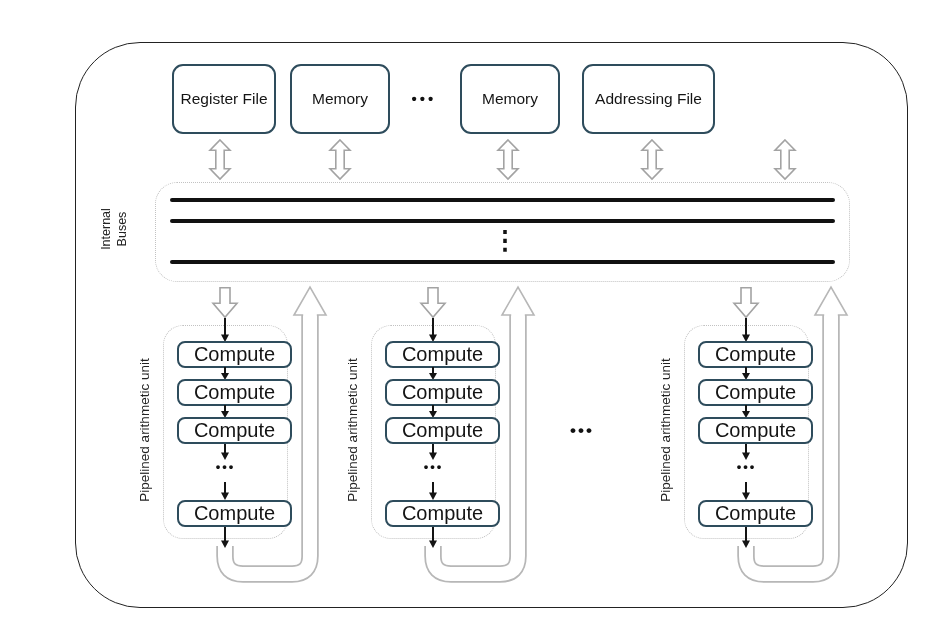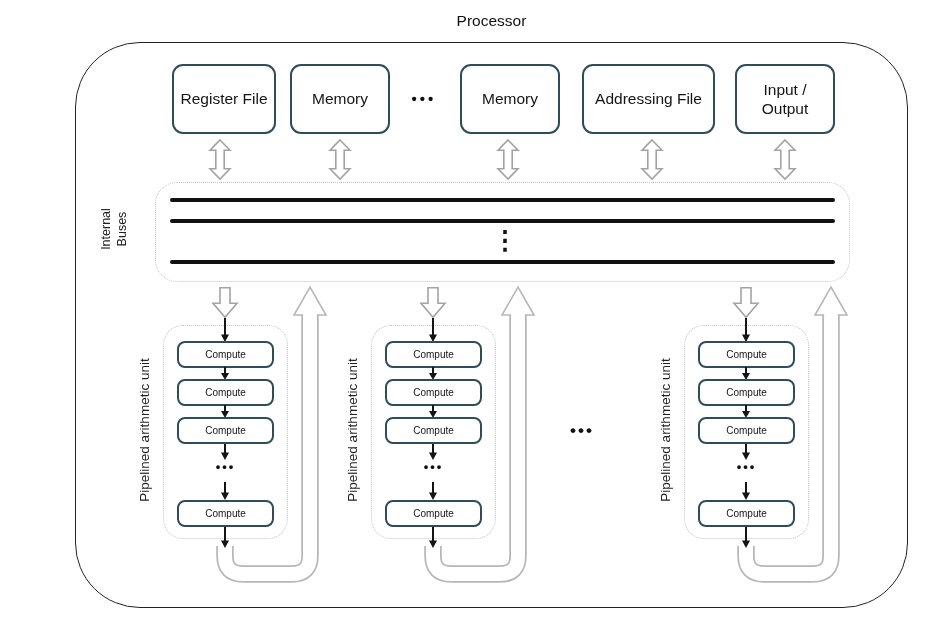--- a/index.html
+++ b/index.html
@@ -48,49 +48,47 @@
   .unit-assembly{top:283px;width:175px;height:312px;}
   .unit-box{
     left:0;top:42px;width:125px;height:214px;
     border:1.5px dotted var(--dot);border-radius:20px;box-sizing:border-box;background:transparent;
   }
   .unit-label{
     left:-113px;top:139px;width:190px;height:16px;text-align:center;
     font-size:13.5px;color:#222;transform:rotate(-90deg);white-space:nowrap;
   }
   .compute{
-    left:14px;width:97px;height:27px;border:2px solid var(--slate);border-radius:8px;
+    left:14px;width:115px;height:27px;border:2px solid var(--slate);border-radius:8px;
     background:#fff;display:flex;align-items:center;justify-content:center;
-    font-size:10px;color:var(--ink);box-sizing:border-box;
+    font-size:20px;color:var(--ink);box-sizing:border-box;
   }
   .sdots{
     left:14px;top:176px;width:97px;height:16px;text-align:center;
     font-weight:bold;font-size:13px;letter-spacing:2px;color:#111;line-height:16px;
   }
   .udots{
     left:557px;top:421px;width:50px;height:20px;text-align:center;
     font-weight:bold;font-size:17px;letter-spacing:2px;color:#111;
   }
   svg{display:block;overflow:visible;}
 </style>
 </head>
 <body>
 
 <div class="stage" id="stage">
 
-  <div class="abs title">Processor</div>
 
   <div class="abs frame"></div>
 
   <div class="abs topbox" style="left:172px;width:104px;">Register File</div>
   <div class="abs topbox" style="left:290px;width:100px;">Memory</div>
   <div class="abs hdots" style="left:399px;top:90px;width:50px;">•••</div>
   <div class="abs topbox" style="left:460px;width:100px;">Memory</div>
   <div class="abs topbox" style="left:582px;width:133px;">Addressing File</div>
-  <div class="abs topbox" style="left:735px;width:100px;">Input / Output</div>
 
   <svg class="abs" style="left:209px;top:139px;width:22px;height:41px" viewBox="0 0 22 41">
       <path d="M11,1 L21,11.3 H15.2 V29.7 H21 L11,40 L1,29.7 H6.8 V11.3 H1 Z" fill="#fff" stroke="#a3a3a3" stroke-width="1.6"></path>
     </svg>
   <svg class="abs" style="left:329px;top:139px;width:22px;height:41px" viewBox="0 0 22 41">
       <path d="M11,1 L21,11.3 H15.2 V29.7 H21 L11,40 L1,29.7 H6.8 V11.3 H1 Z" fill="#fff" stroke="#a3a3a3" stroke-width="1.6"></path>
     </svg>
   <svg class="abs" style="left:497px;top:139px;width:22px;height:41px" viewBox="0 0 22 41">
       <path d="M11,1 L21,11.3 H15.2 V29.7 H21 L11,40 L1,29.7 H6.8 V11.3 H1 Z" fill="#fff" stroke="#a3a3a3" stroke-width="1.6"></path>
     </svg>

